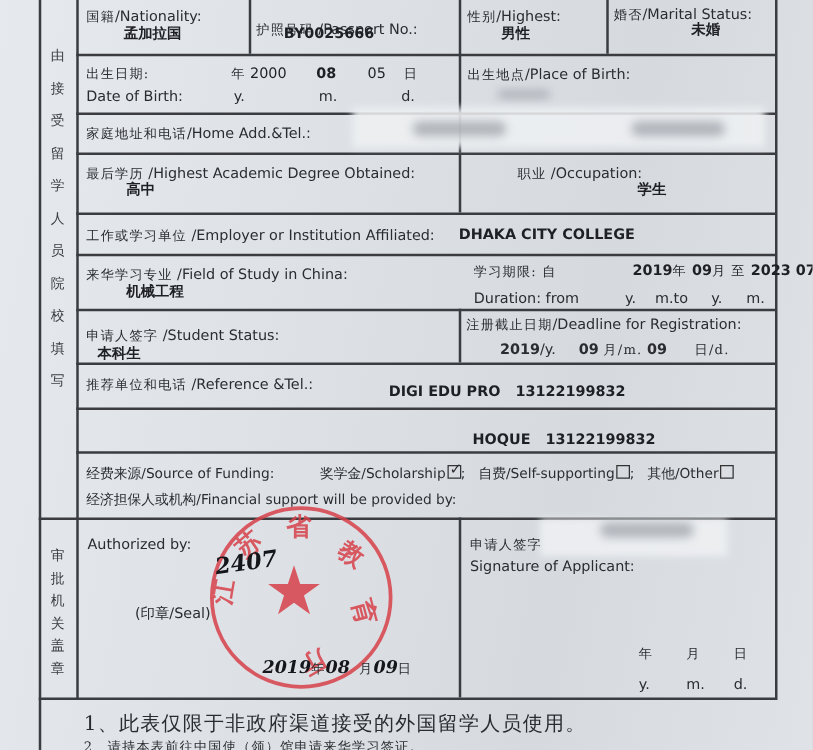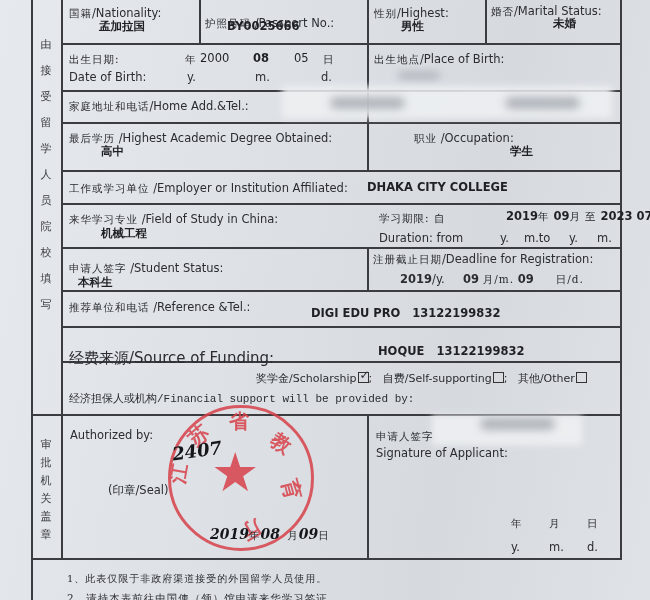--- a/index.html
+++ b/index.html
@@ -125,27 +125,27 @@
   <div class="t val" style="left:78px;top:276px;">本科生</div>
 
   <div class="t" style="left:373px;top:253px;"><span class="cn">注册截止日期</span><span>/Deadline for Registration:</span></div>
   <div class="t" style="left:400px;top:273px;"><b>2019</b><span>/y.</span>&nbsp;&nbsp;&nbsp;&nbsp;&nbsp;<b>09</b> <span class="cn">月/m.</span> <b>09</b>&nbsp;&nbsp;&nbsp;&nbsp;&nbsp;&nbsp;<span class="cn">日/d.</span></div>
 
   <div class="t" style="left:69px;top:301px;"><span class="cn">推荐单位和电话</span><span> /Reference &amp;Tel.:</span></div>
   <div class="t val" style="left:311px;top:307px;white-space:pre;">DIGI EDU PRO   13122199832</div>
 
   <div class="t val" style="left:378px;top:345px;white-space:pre;">HOQUE   13122199832</div>
 
-  <div class="t" style="left:69px;top:352px;font-size:15px;">经费来源/Source of Funding:</div>
+  <div class="t" style="left:69px;top:372px;font-size:11px;">经费来源/Source of Funding:</div>
   <div class="t" style="left:256px;top:372px;font-size:11px;">
     <span>奖学金/Scholarship</span><span class="cb"><span style="position:absolute;left:1px;top:-4px;font-size:12px;font-weight:bold;">✓</span></span>;&nbsp;&nbsp;
     <span>自费/Self-supporting</span><span class="cb"></span>;&nbsp;&nbsp;
     <span>其他/Other</span><span class="cb"></span>
   </div>
-  <div class="t" style="left:69px;top:393px;font-size:11px;font-family:Liberation Mono, monospace;">经济担保人或机构/Financial support will be provided by:</div>
+  <div class="t" style="left:69px;top:393px;font-size:11px;">经济担保人或机构/Financial support will be provided by:</div>
 
   <div class="t" style="left:70px;top:429px;">Authorized by:</div>
   <div class="t" style="left:108px;top:484px;">(印章/Seal)</div>
 
   <div class="stamp">
     <span class="stamp-char" style="left:-2px;top:52px;transform:rotate(-80deg);">江</span>
     <span class="stamp-char" style="left:18px;top:14px;transform:rotate(-40deg);">苏</span>
     <span class="stamp-char" style="left:58px;top:0px;">省</span>
     <span class="stamp-char" style="left:100px;top:22px;transform:rotate(35deg);">教</span>
     <span class="stamp-char" style="left:110px;top:68px;transform:rotate(75deg);">育</span>
@@ -161,15 +161,15 @@
   <div class="t cn" style="left:376px;top:430px;">申请人签字</div>
   <div class="blur" style="left:480px;top:418px;width:75px;height:12px;"></div>
   <div class="t" style="left:376px;top:447px;">Signature of Applicant:</div>
   <div class="t cn" style="left:511px;top:517px;">年</div>
   <div class="t cn" style="left:549px;top:517px;">月</div>
   <div class="t cn" style="left:587px;top:517px;">日</div>
   <div class="t" style="left:511px;top:541px;">y.</div>
   <div class="t" style="left:549px;top:541px;">m.</div>
   <div class="t" style="left:587px;top:541px;">d.</div>
 
-  <div class="t cn" style="left:67px;top:572px;font-size:10px;">1、此表仅限于非政府渠道接受的外国留学人员使用。</div>
+  <div class="t cn" style="left:67px;top:572px;font-size:16px;">1、此表仅限于非政府渠道接受的外国留学人员使用。</div>
   <div class="t cn" style="left:67px;top:592px;font-size:10.5px;">2、请持本表前往中国使（领）馆申请来华学习签证。</div>
 </div>
 
 </body></html>

